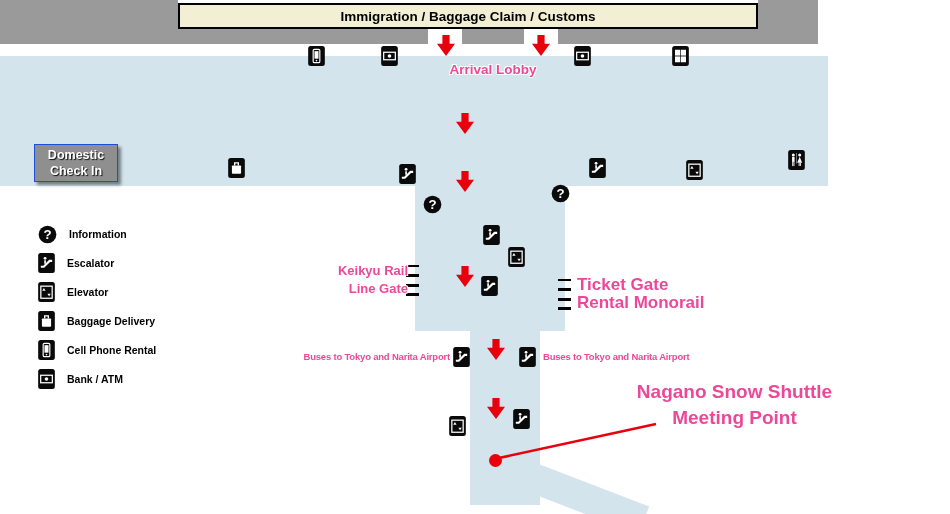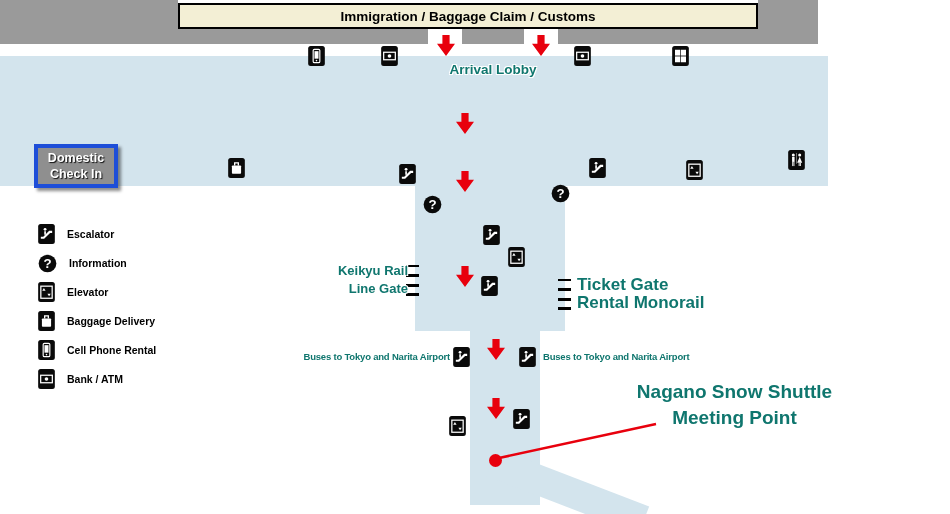--- a/index.html
+++ b/index.html
@@ -8,27 +8,27 @@
   .stage{position:relative;width:950px;height:514px;background:#fff;overflow:hidden;}
   .zone{position:absolute;}
   .gray{background:#9a9a9a;}
   .floor{background:#d3e4ed;}
   .banner{background:#f3efd5;border:2px solid #000;display:flex;align-items:center;justify-content:center;font-weight:bold;font-size:13.5px;color:#000;}
   .ramp{position:absolute;left:497px;top:448px;width:163px;height:30px;background:#d3e4ed;transform:rotate(21deg);transform-origin:0 0;}
   .mi{position:absolute;width:17px;height:20px;}
   .mi.round{width:19px;height:19px;}
   .arrow{position:absolute;width:18px;height:21px;background:#e8000d;
          clip-path:polygon(30% 0,70% 0,70% 42%,100% 42%,50% 100%,0 42%,30% 42%);}
-  .lbl{position:absolute;font-weight:bold;color:#0f766e;}
+  .lbl{position:absolute;font-weight:bold;color:#ec4899;}
   .halo{text-shadow:1px 1px 0 #fff,-1px -1px 0 #fff,1px -1px 0 #fff,-1px 1px 0 #fff;}
   .two-line span{display:block;}
   .gate{position:absolute;width:13px;background-image:repeating-linear-gradient(to bottom,#000 0 2.5px,transparent 2.5px 9.5px);}
   .dot{position:absolute;left:489px;top:454px;width:13px;height:13px;border-radius:50%;background:#e8000d;}
   .overlay{position:absolute;left:0;top:0;pointer-events:none;}
-  .dcb{position:absolute;left:34px;top:144px;width:84px;background:#8f8f8f;border:4px solid #1d4ed8;
+  .dcb{position:absolute;left:34px;top:144px;width:84px;background:#8f8f8f;border:1px solid #1d4ed8;
        box-shadow:3px 3px 3px rgba(0,0,0,.45);color:#fff;font-weight:bold;font-size:12.5px;text-align:center;
        line-height:16px;padding:2px 0;text-shadow:1px 1px 1px rgba(0,0,0,.9);}
   .legend{position:absolute;left:38px;top:224px;display:flex;flex-direction:column;gap:9px;}
   .legend-row{display:flex;align-items:center;gap:12px;height:20px;}
   .legend-row svg{width:17px;height:20px;flex:none;}
   .legend-row svg.round{width:19px;height:19px;}
   .llabel{font-weight:bold;font-size:10.5px;color:#000;}
 </style>
 </head>
 <body>
@@ -205,33 +205,33 @@
 
   <div class="lbl halo" style="left:630px;top:519px;font-size:13px">to Car Park</div>
 
   <svg class="overlay" width="950" height="514">
     <line x1="499" y1="458" x2="656" y2="424" stroke="#e8000d" stroke-width="2.5"></line>
   </svg>
   <div class="dot"></div>
 
   <div class="legend">
     <div class="legend-row">
-      <svg>
-          <use href="#sym-escalator"></use>
-        </svg>
-      <span class="llabel">Escalator</span>
-    </div>
-    <div class="legend-row">
       <svg class="round">
           <use href="#sym-info"></use>
         </svg>
       <span class="llabel">Information</span>
     </div>
     <div class="legend-row">
       <svg>
+          <use href="#sym-escalator"></use>
+        </svg>
+      <span class="llabel">Escalator</span>
+    </div>
+    <div class="legend-row">
+      <svg>
           <use href="#sym-elevator"></use>
         </svg>
       <span class="llabel">Elevator</span>
     </div>
     <div class="legend-row">
       <svg>
           <use href="#sym-baggage"></use>
         </svg>
       <span class="llabel">Baggage Delivery</span>
     </div>

